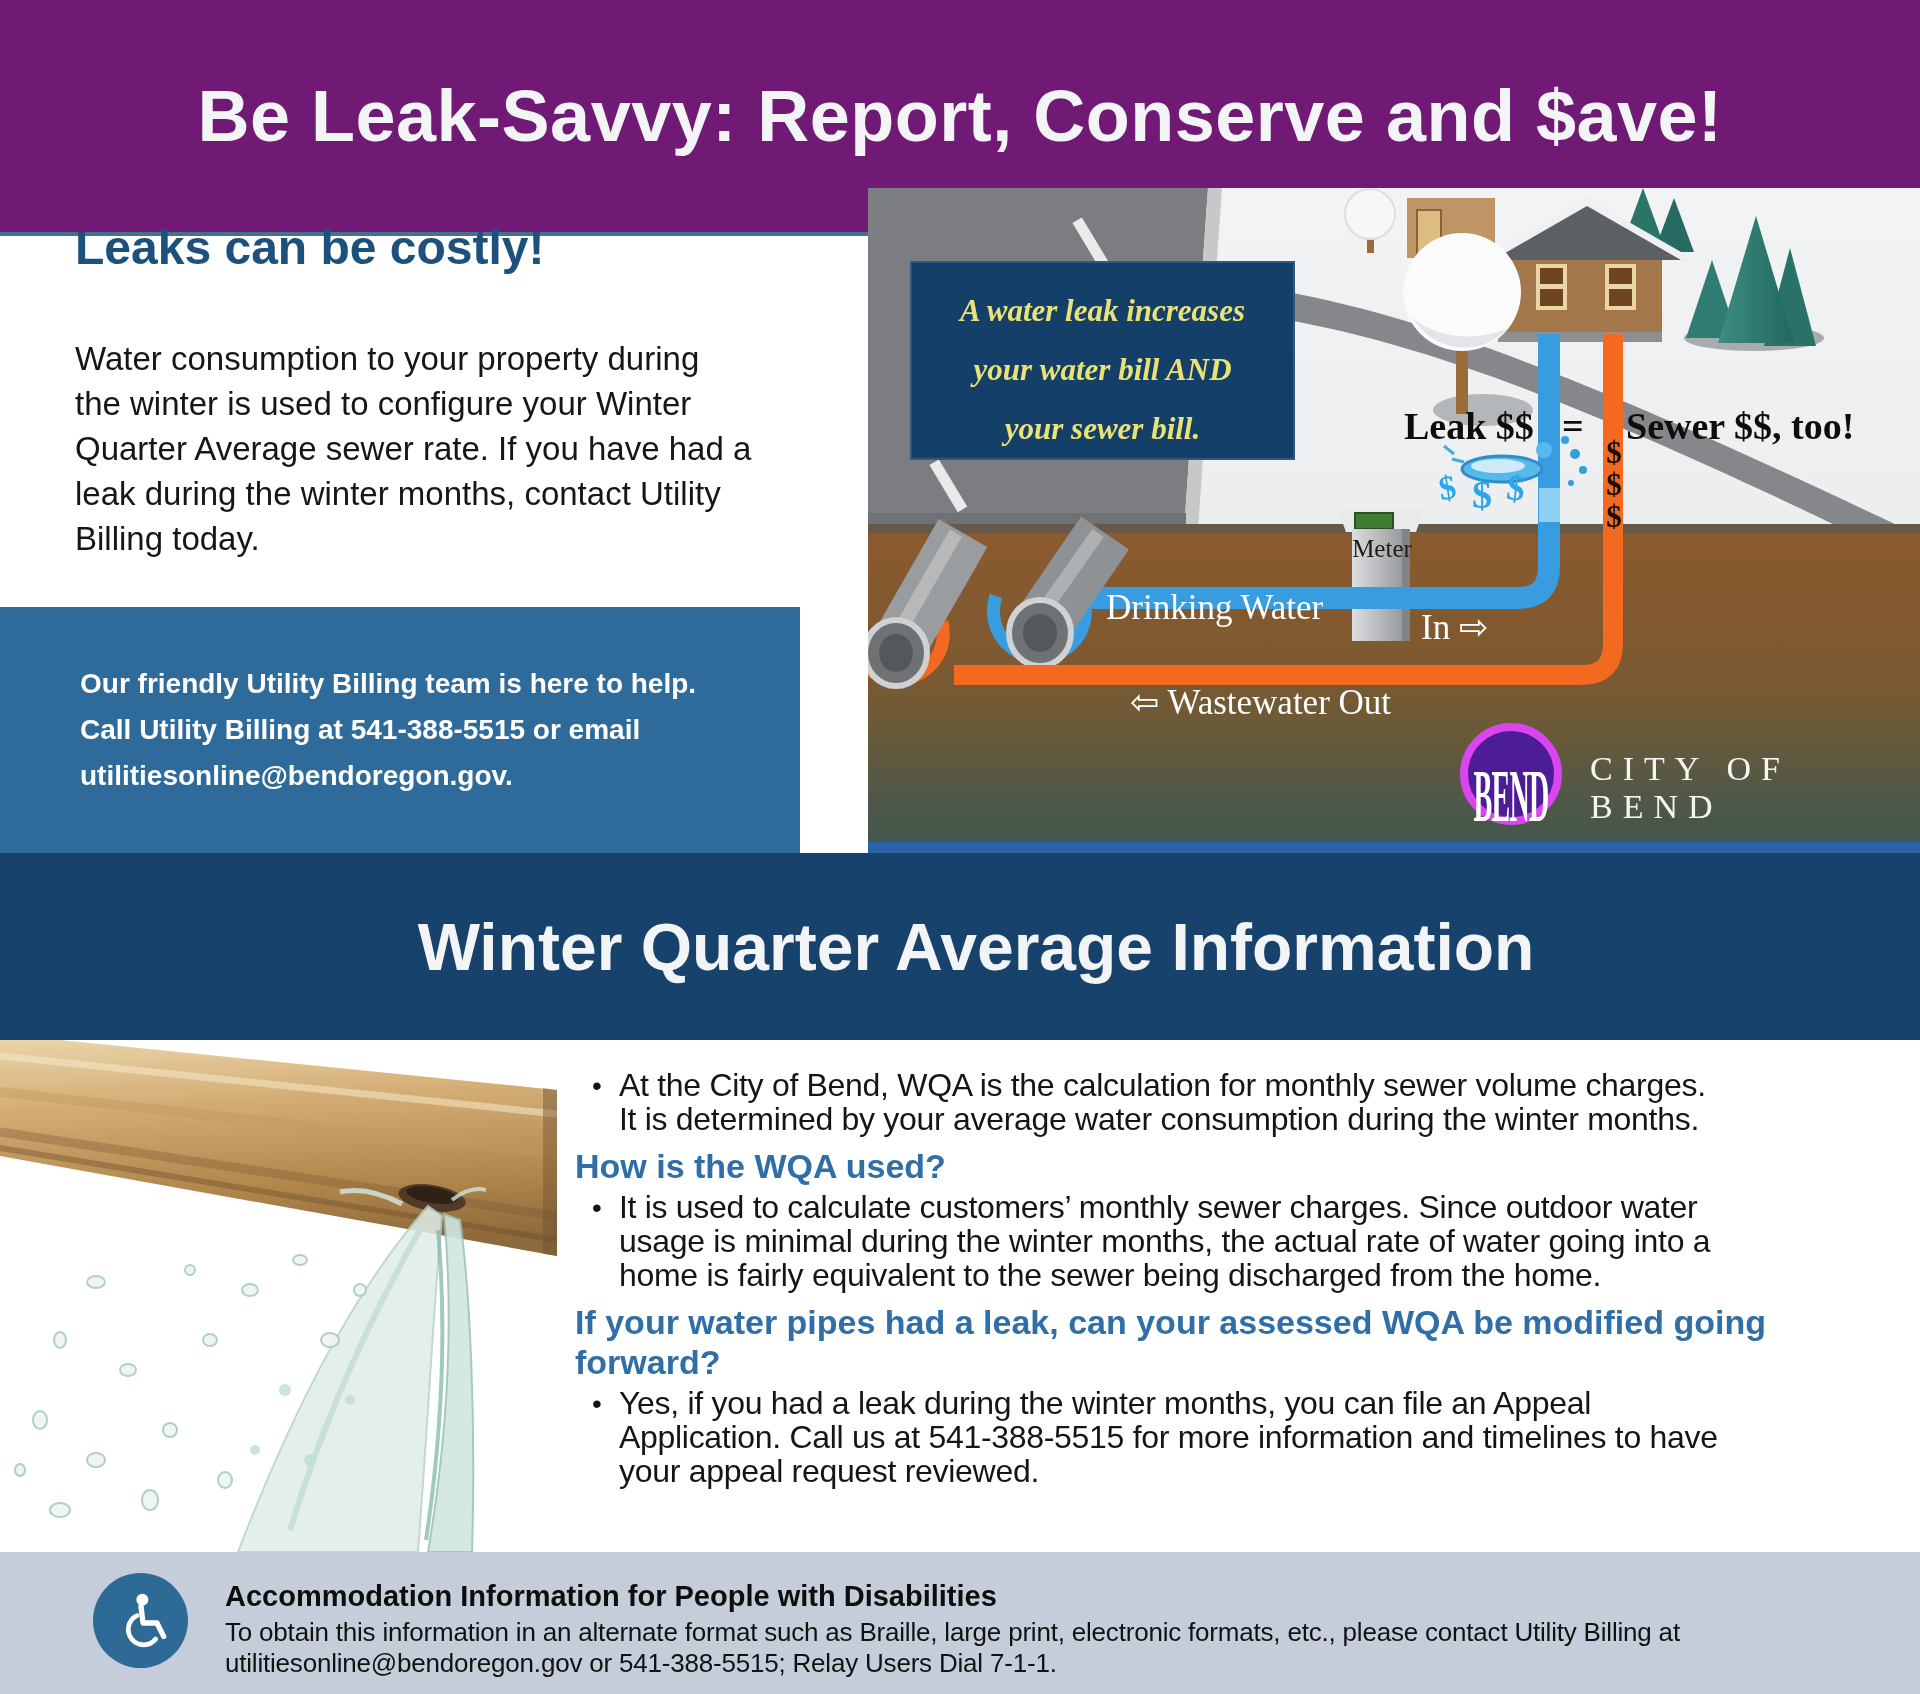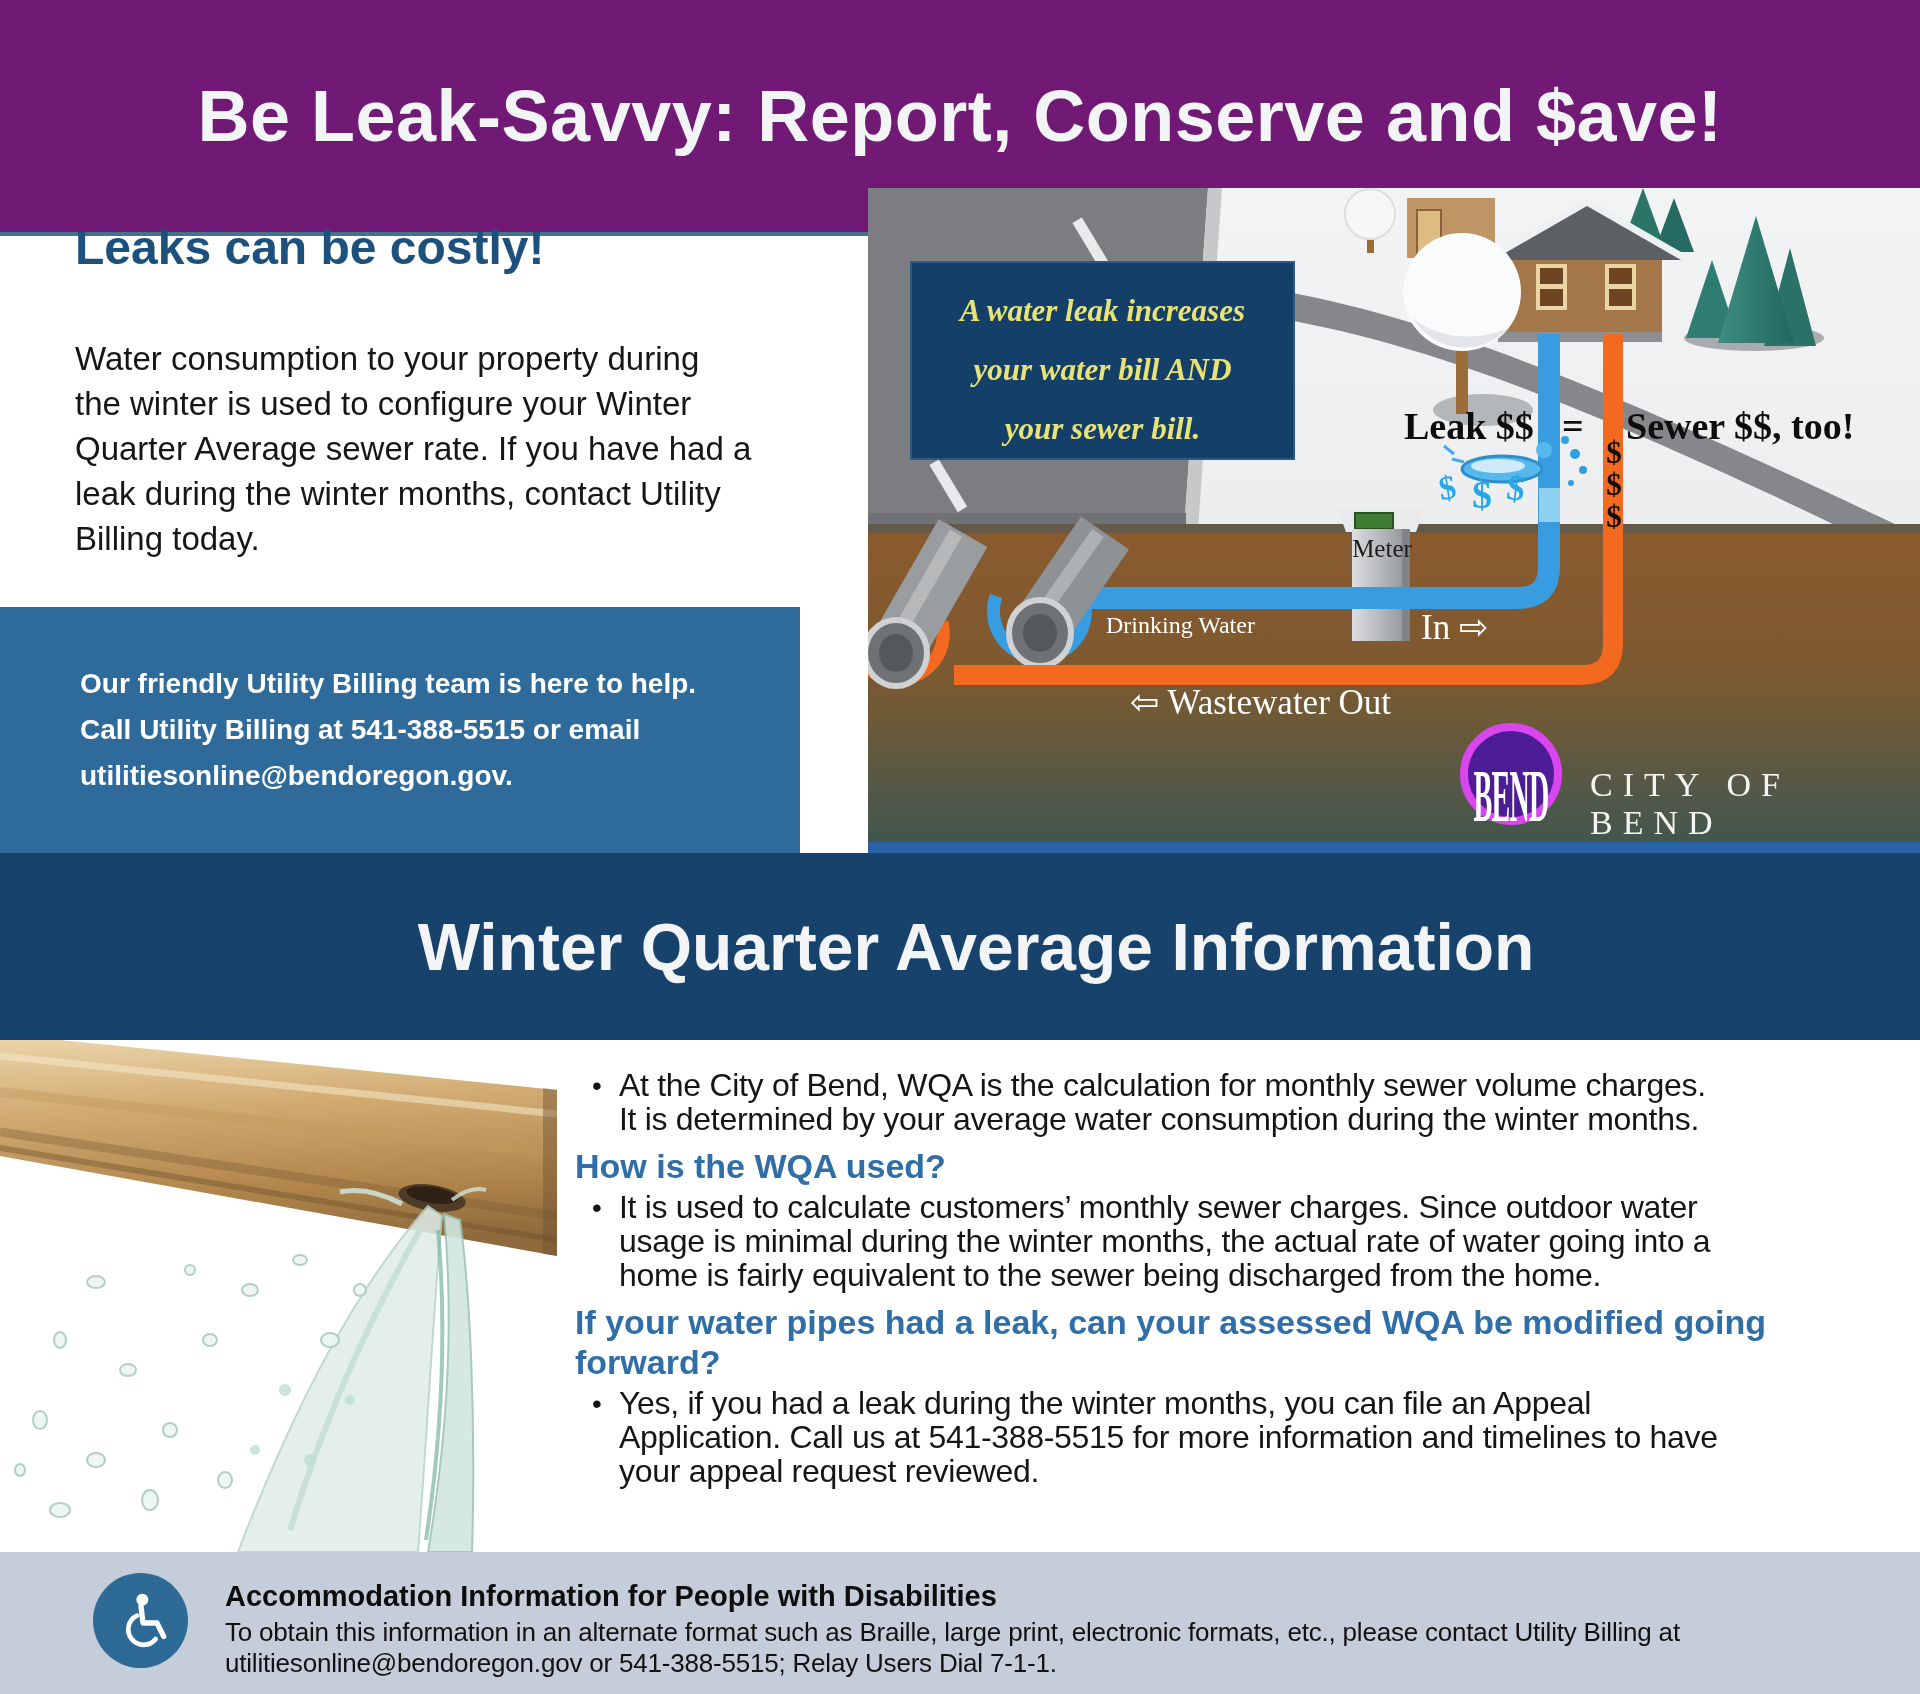--- a/index.html
+++ b/index.html
@@ -45,31 +45,31 @@
   .sewer-label  { left:758px; top:216px; font-size:38px; font-weight:bold; color:#0d0d0d; }
   .pipe-dollar  { position:absolute; left:733px; width:26px; text-align:center;
     font-size:31px; font-weight:bold; color:#111111; }
   .pd1 { top:247px; } .pd2 { top:279px; } .pd3 { top:311px; }
   .leak-dollar { position:absolute; font-weight:bold; color:#29a7e8; }
   .bd1 { left:571px; top:281px; font-size:34px; transform:rotate(-9deg); }
   .bd2 { left:604px; top:283px; font-size:40px; }
   .bd3 { left:639px; top:279px; font-size:36px; transform:rotate(7deg); }
   .meter-label { left:484px; top:347px; width:60px; text-align:center;
     font-size:25px; color:#1c1c1c; }
-  .drinking-label   { left:238px; top:424px; font-size:24px; color:#ffffff; }
+  .drinking-label   { left:238px; top:400px; font-size:35px; color:#ffffff; }
   .in-label         { left:553px; top:419px; font-size:35px; color:#ffffff; }
   .wastewater-label { left:262px; top:494px; font-size:35px; color:#ffffff; }
   .logo-circle {
     position:absolute; left:592px; top:535px; width:102px; height:102px;
     background:#4c1d95; border:8px solid #d946ef; border-radius:50%;
     box-sizing:border-box; display:flex; align-items:flex-end; justify-content:center;
   }
   .logo-monogram { color:#ffffff; font-size:36px; font-weight:bold;
     letter-spacing:-1px; transform:scale(0.78,2.05); }
-  .logo-text { left:722px; top:578px; font-size:34px; color:#f5f5f2; letter-spacing:10px; }
+  .logo-text { left:722px; top:562px; font-size:34px; color:#f5f5f2; letter-spacing:10px; }
 
   
   .wqa-banner {
     position:absolute; left:0; top:853px; width:1920px; height:187px;
     background:#17426b; display:flex; align-items:center; justify-content:center;padding-left:16px;
   }
   .wqa-banner h2 { margin:0; color:#f3f4f6; font-size:66px; font-weight:bold; }
 
   
   .content-bottom { position:absolute; left:0; top:1040px; width:1920px; height:512px; background:#ffffff; }

